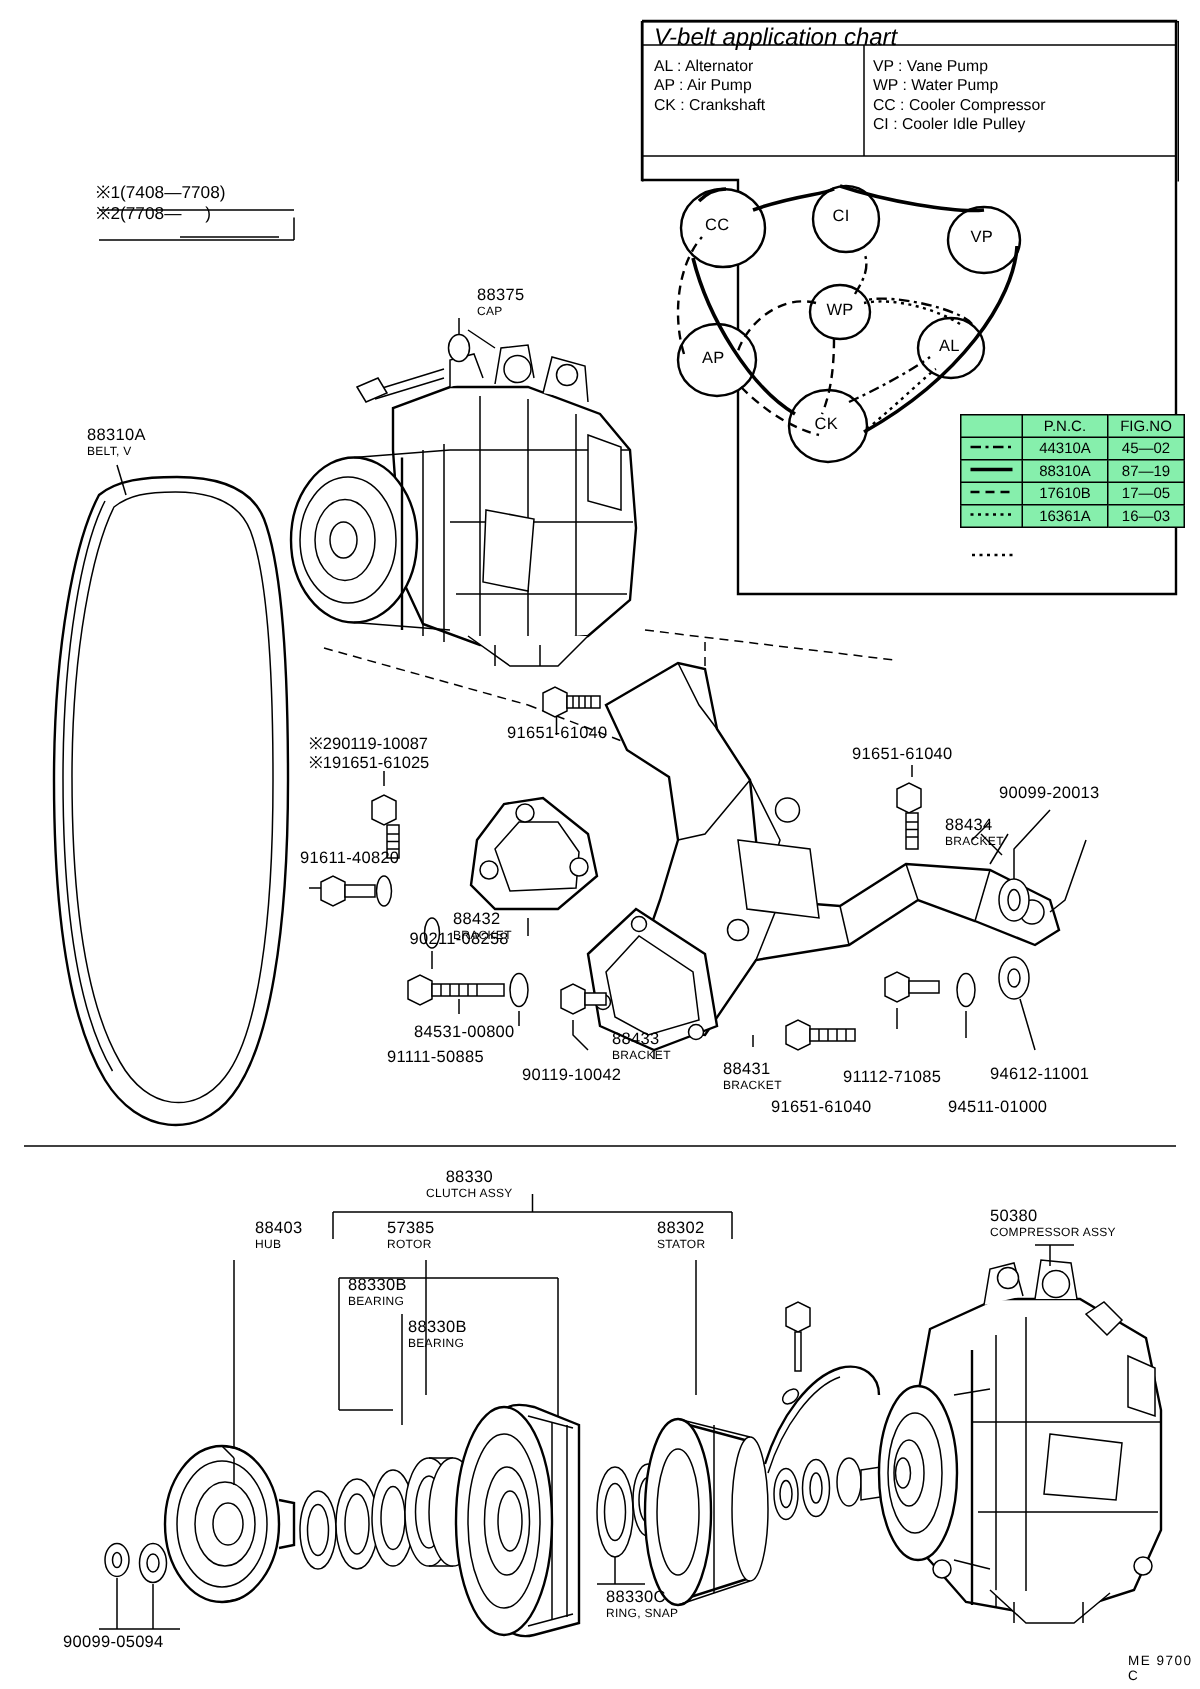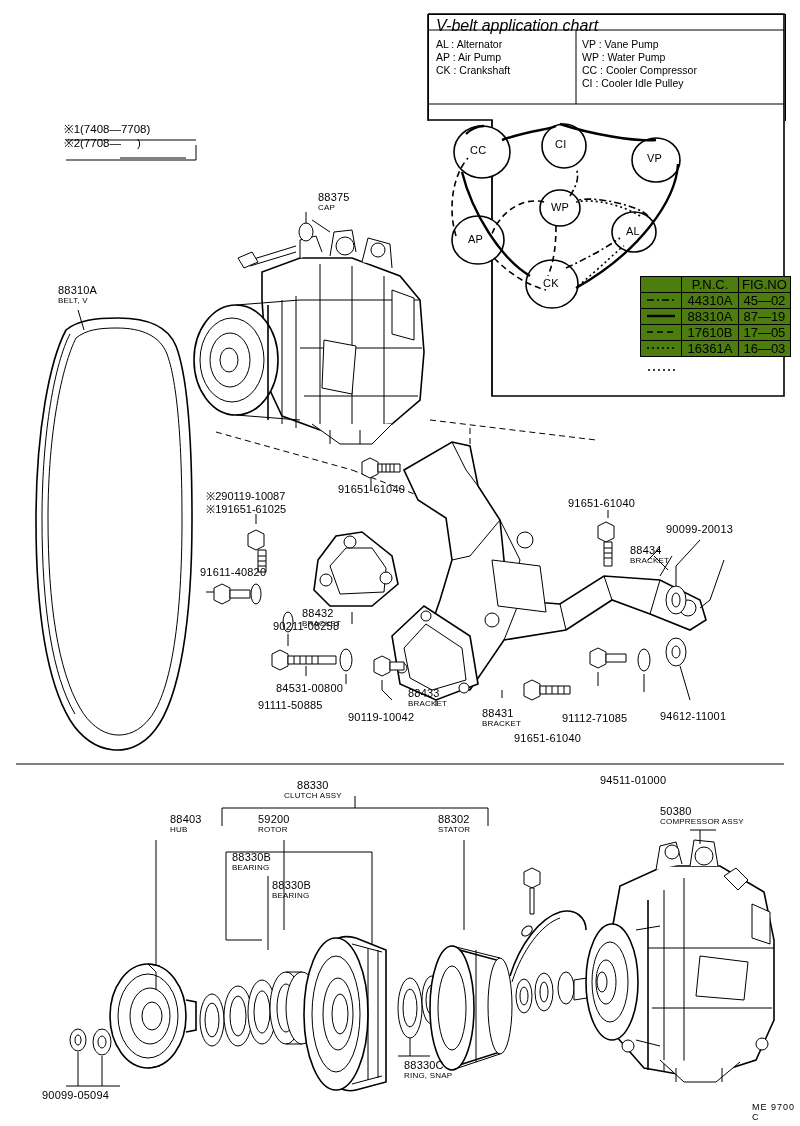--- a/index.html
+++ b/index.html
@@ -13,21 +13,21 @@
   .thin{stroke-width:1;}
   .med{stroke-width:1.6;}
   .thick{stroke-width:2.4;}
   .dash{stroke-dasharray:6 4;}
   .dot{stroke-dasharray:2 3;}
   .dd{stroke-dasharray:7 3 2 3;}
   .fillw{fill:#fff;}
   .chart-box{position:absolute;border:1.5px solid #000;background:#fff;}
   .chart-title{position:absolute;font-size:16px;font-style:italic;}
   .legend{position:absolute;font-size:10.5px;line-height:13px;white-space:pre;}
-  table.pnc{position:absolute;border-collapse:collapse;font-size:13px;background:#4d7c0f;}
+  table.pnc{position:absolute;border-collapse:collapse;font-size:10px;background:#86efac;}
   table.pnc td,table.pnc th{border:1px solid #000;padding:0 3px;text-align:center;height:14px;font-weight:normal;}
   .swcell{width:34px;}
   .note{position:absolute;font-size:11.5px;line-height:14px;white-space:pre;}
   .code{position:absolute;font-size:9px;letter-spacing:1px;}
 </style>
 </head>
 <body>
 
 <svg width="800" height="1126" viewBox="0 0 800 1126">
 
@@ -441,35 +441,35 @@
   <span class="sub">BRACKET</span>
 </div>
 
 <div class="lbl" style="left:482px;top:708px;">
   <span>88431</span>
   <span class="sub">BRACKET</span>
 </div>
 
 <div class="lbl" style="left:514px;top:733px;">91651-61040</div>
 <div class="lbl" style="left:562px;top:713px;">91112-71085</div>
-<div class="lbl" style="left:600px;top:733px;margin-top:42px;">94511-01000</div>
+<div class="lbl" style="left:632px;top:733px;">94511-01000</div>
 <div class="lbl" style="left:660px;top:711px;">94612-11001</div>
 
 <div class="lbl c" style="left:284px;top:780px;">
   <span>88330</span>
   <span class="sub">CLUTCH ASSY</span>
 </div>
 
 <div class="lbl" style="left:138px;top:814px;margin-left:32px;">
   <span>88403</span>
   <span class="sub">HUB</span>
 </div>
 
 <div class="lbl" style="left:258px;top:814px;">
-  <span>59200</span>
+  <span>57385</span>
   <span class="sub">ROTOR</span>
 </div>
 
 <div class="lbl" style="left:438px;top:814px;">
   <span>88302</span>
   <span class="sub">STATOR</span>
 </div>
 
 <div class="lbl" style="left:660px;top:806px;">
   <span>50380</span>

